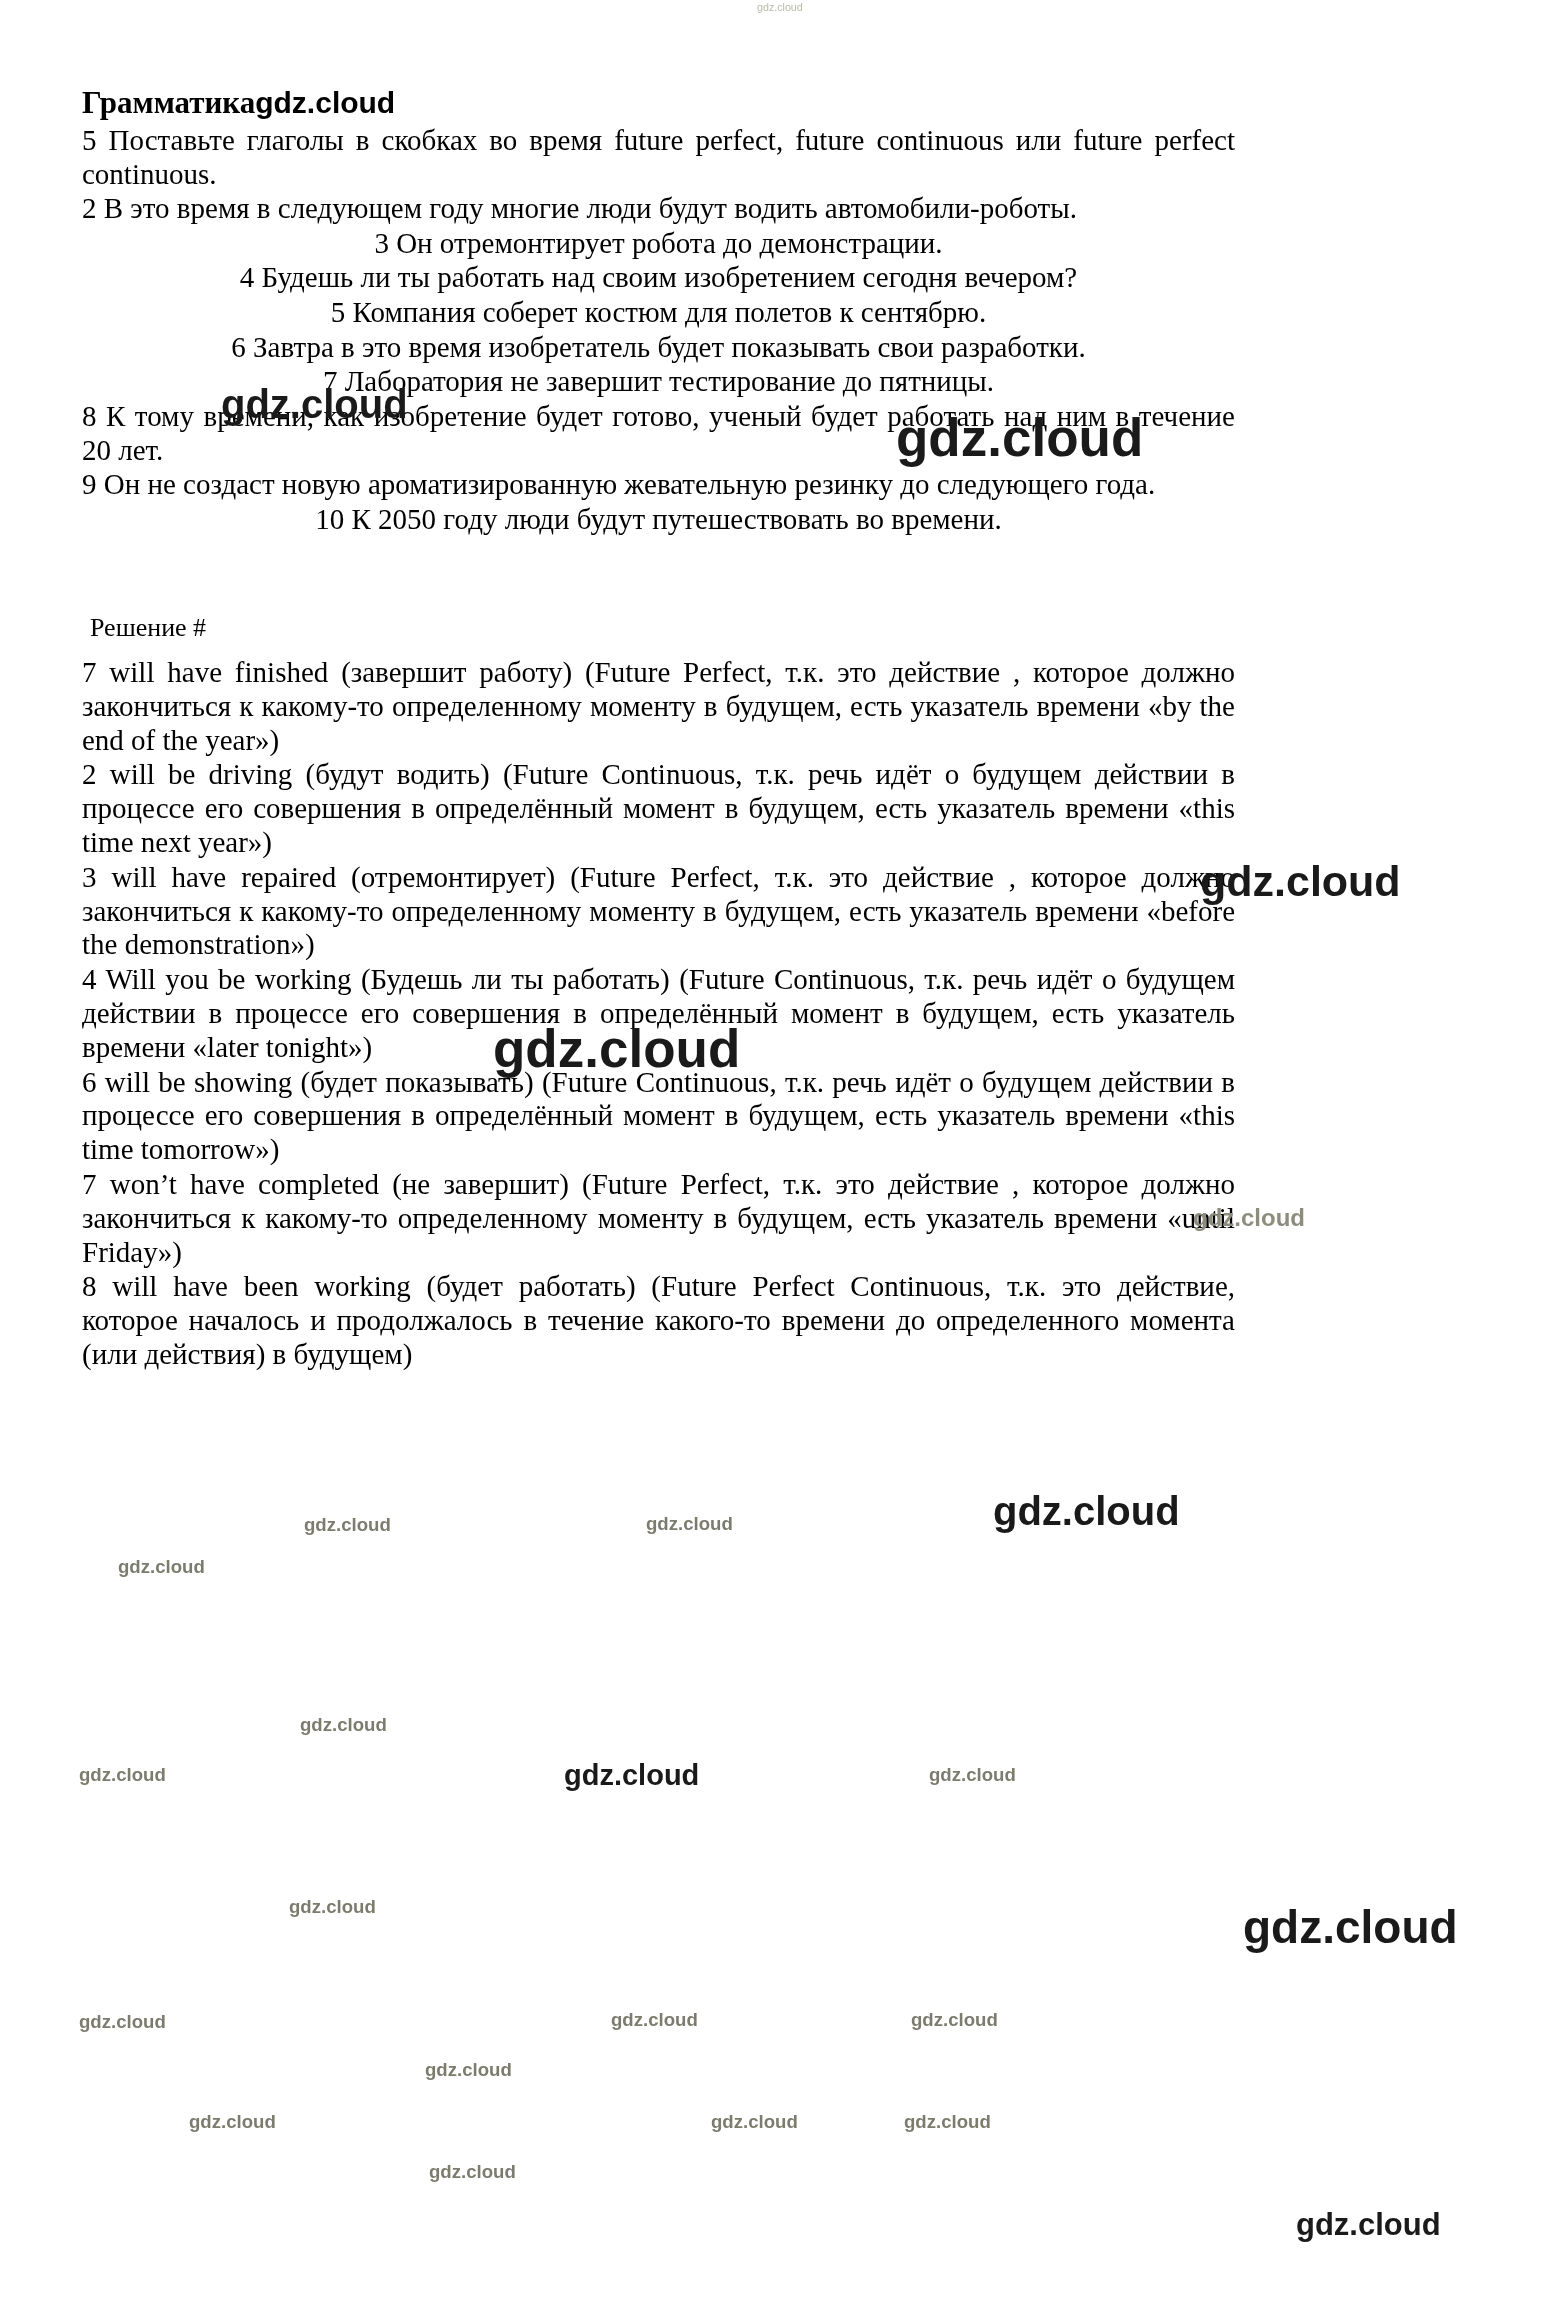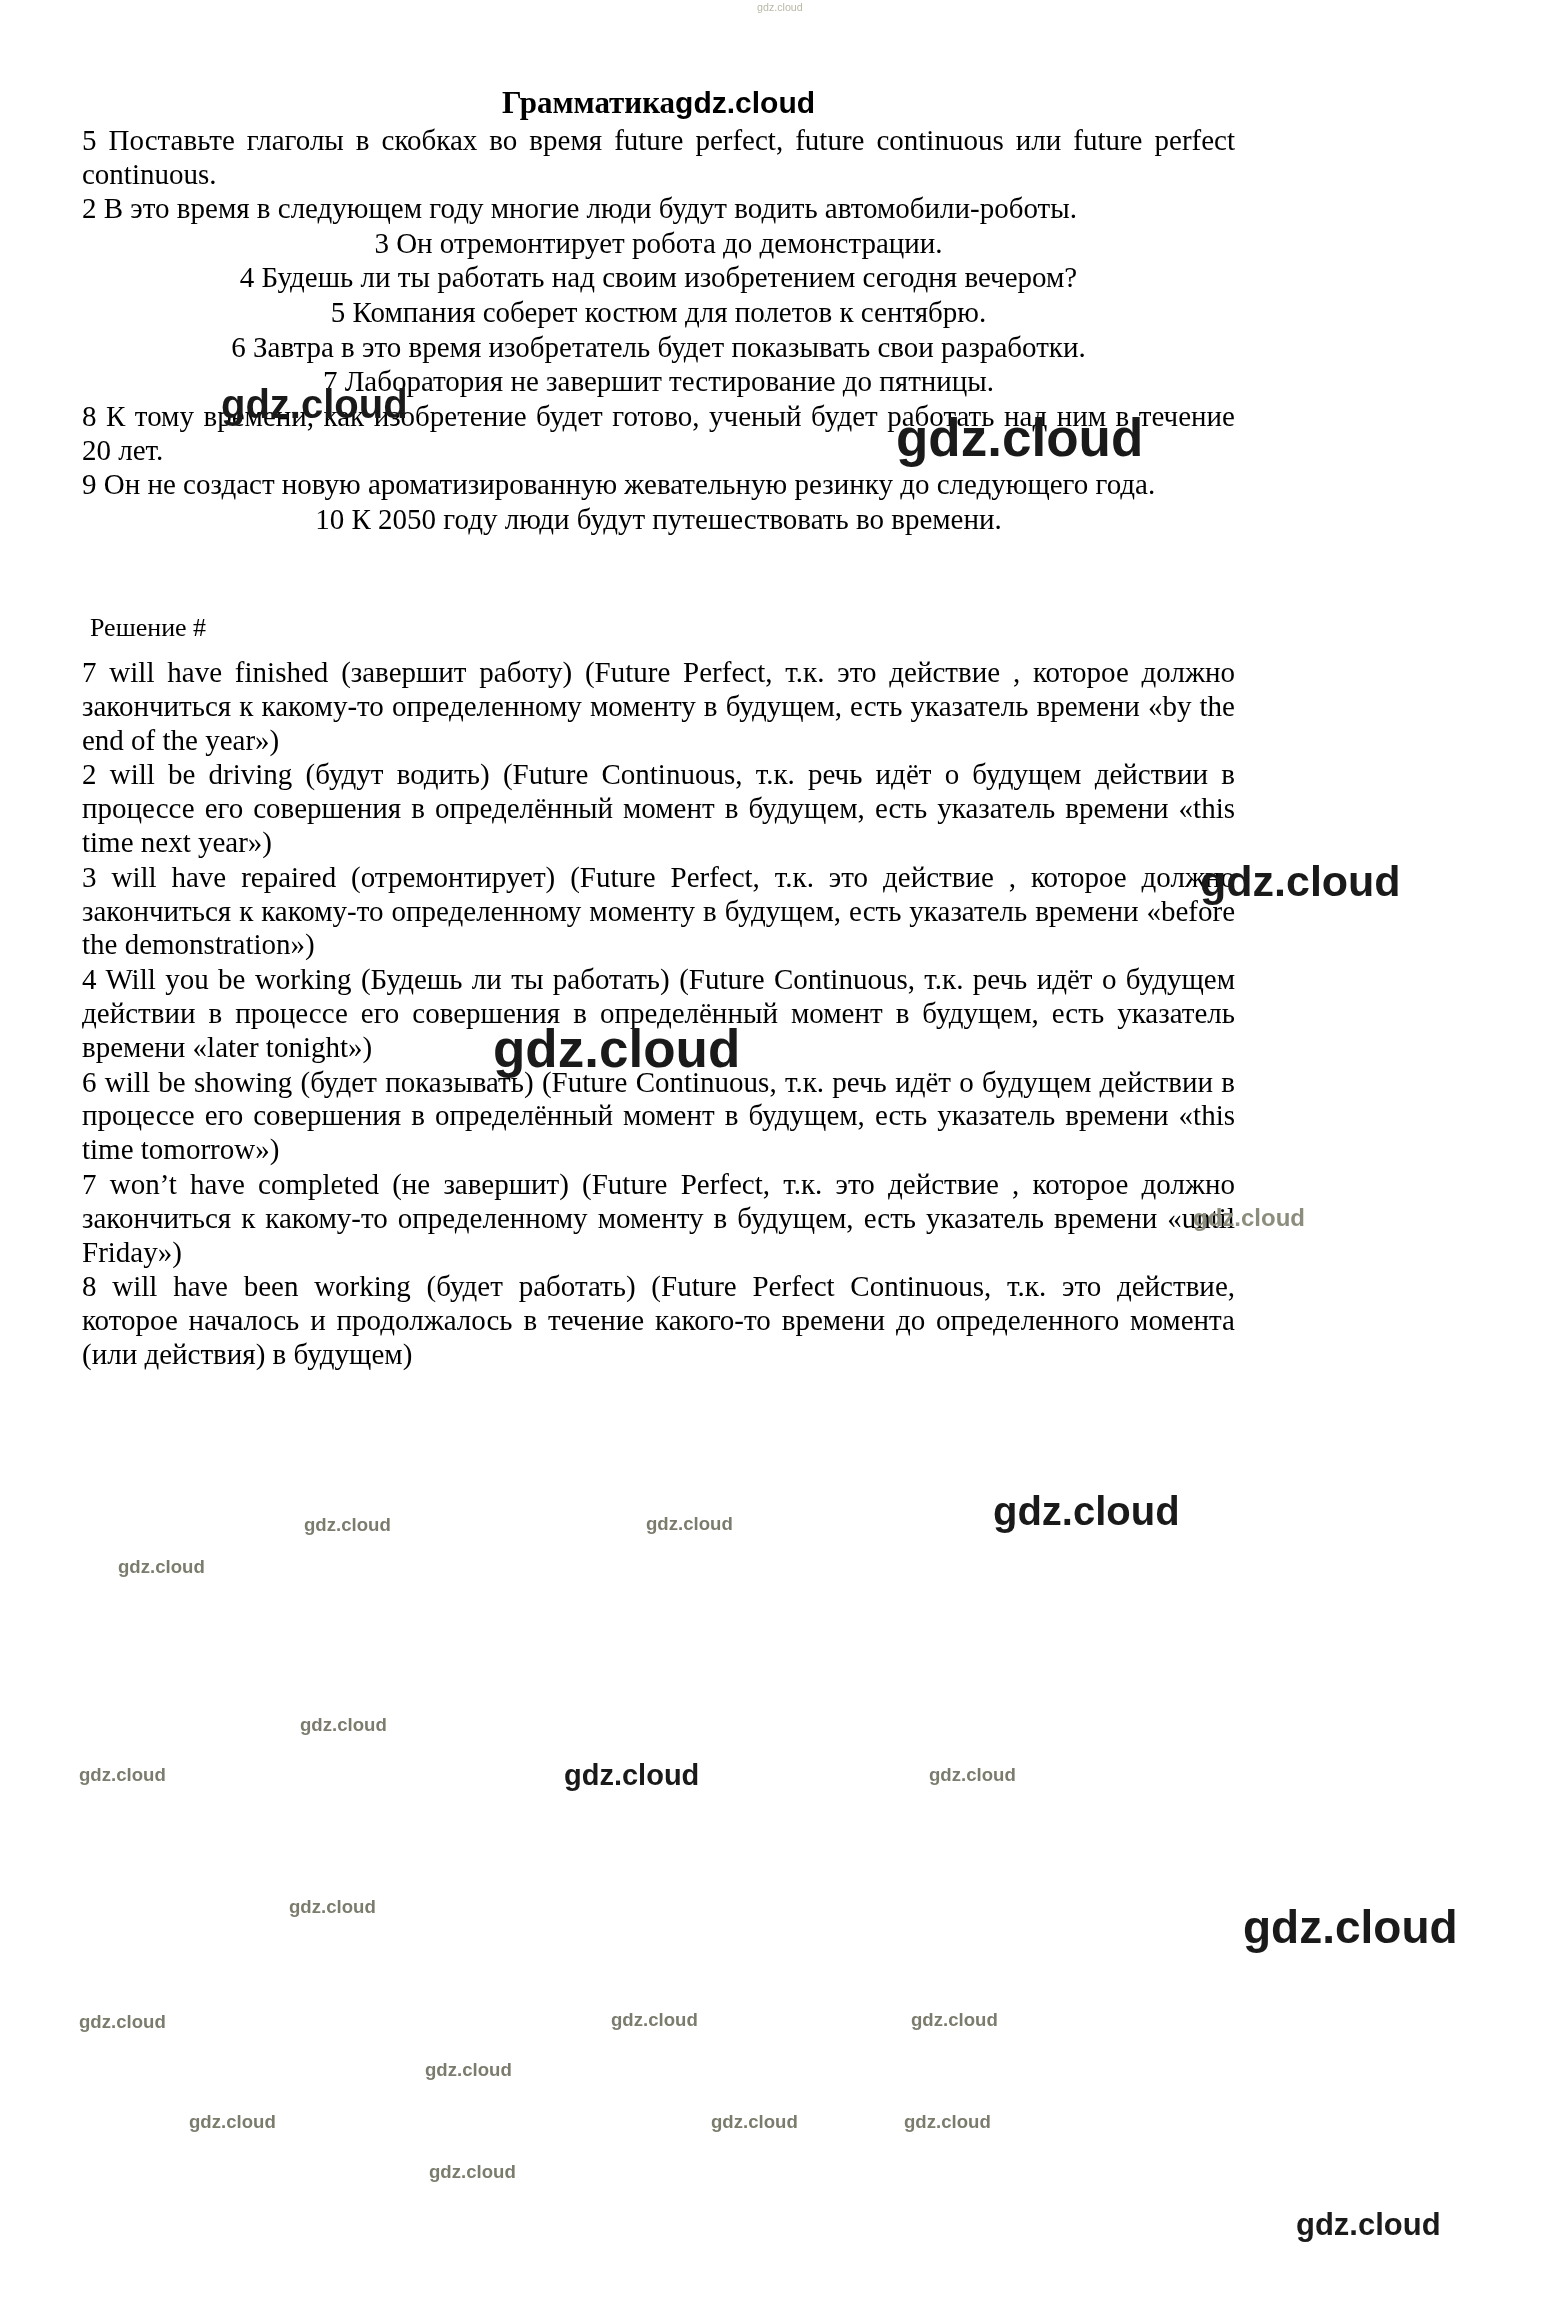--- a/index.html
+++ b/index.html
@@ -35,21 +35,20 @@
     font-size: 10.7px;
     color: #b9b9a8;
     z-index: 3;
   }
   h1.section-title {
     font-size: 31px;
     font-weight: bold;
     margin: 0 0 2.9px 0;
     line-height: 1.12;
     font-family: "Liberation Serif", serif;
-    text-align: center;
   }
   h1.section-title .inline-mark {
     font-family: "Liberation Sans", sans-serif;
     font-weight: bold;
     font-size: 30px;
   }
   p.task {
     font-size: 29px;
     line-height: 1.17;
     margin: 0 0 0.7px 0;

